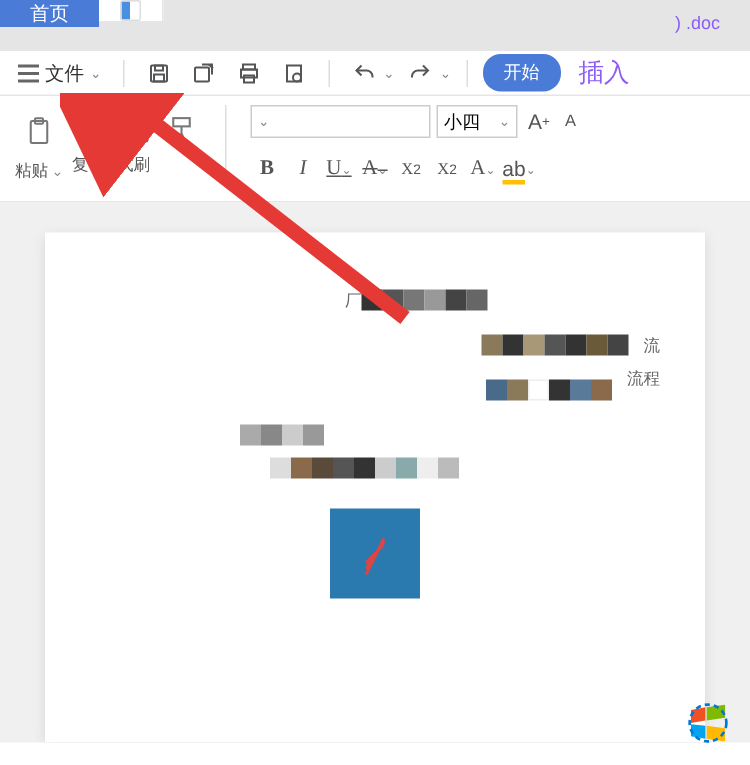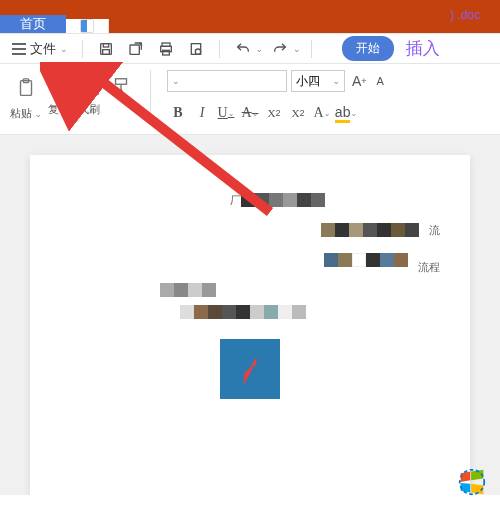--- a/index.html
+++ b/index.html
@@ -1,34 +1,34 @@
 <!DOCTYPE html>
 <html><head>
 <meta charset="utf-8">
 <style>
 *{margin:0;padding:0;box-sizing:border-box;font-family:"Microsoft YaHei",sans-serif}
 body{width:500px;height:510px;background:#fff;overflow:hidden;position:relative}
-.tabs{height:34px;display:flex;align-items:flex-end;background:#c2410c;border-bottom:1px solid #e5e5e5}
+.tabs{height:34px;display:flex;align-items:flex-start;background:#e5e5e5;border-bottom:1px solid #e5e5e5}
 .tab{padding:0 20px;display:flex;align-items:center;gap:6px;font-size:13px;cursor:pointer;position:relative}
 .tab.home{background:#4a7bd6;color:#fff}
 .tab.doc{background:#fff;color:#333;border-right:1px solid #e5e5e5}
 .tab.doc .dot{width:16px;height:16px;border-radius:3px;background:#e94b3c;color:#fff;display:flex;align-items:center;justify-content:center;font-size:10px}
 .tab.blank{background:#fff;border-right:1px solid #e5e5e5;padding:0 14px}
 .blank-flag{width:14px;height:14px;border-radius:2px;background:linear-gradient(to right,#4a90e2 50%,#fff 50%);border:1px solid #ddd}
 .doc-title{position:absolute;right:20px;top:8px;font-size:12px;color:#8b5cf6}
 .menubar{height:30px;display:flex;align-items:center;gap:4px;padding:0 8px;border-bottom:1px solid #e5e5e5;background:#fff}
 .menu-file{display:flex;align-items:center;gap:4px;font-size:13px;color:#333;cursor:pointer;padding:2px 4px}
 .hamburger{width:14px;height:12px;display:flex;flex-direction:column;justify-content:space-between}
 .hamburger span{height:2px;background:#666;display:block}
 .chev{font-size:9px;color:#888}
 .divider{width:1px;height:18px;background:#ddd;margin:0 6px}
 .icon-btn{width:26px;height:24px;display:flex;align-items:center;justify-content:center;cursor:pointer;color:#555}
 .icon-btn svg{width:16px;height:16px}
 .drop{display:flex;align-items:center}
-.pill{background:#4a7bd6;color:#fff;padding:4px 14px;border-radius:12px;font-size:12px;cursor:pointer;margin-left:20px}
+.pill{background:#4a7bd6;color:#fff;padding:4px 14px;border-radius:12px;font-size:12px;cursor:pointer;margin-left:0}
 .menu-item{font-size:17px;color:#8b5cf6;padding:0 8px;cursor:pointer}
 .toolbar{display:flex;padding:6px 8px 10px;gap:10px;border-bottom:1px solid #e5e5e5;background:#fff}
 .group{display:flex;flex-direction:column;gap:4px}
 .group-row{display:flex;gap:4px;align-items:center}
 .big-btn{width:36px;height:36px;display:flex;align-items:center;justify-content:center;border:1px solid transparent}
 .big-btn svg{width:22px;height:22px}
 .label-sm{font-size:11px;color:#555;text-align:center;width:100%}
 .split{display:flex;align-items:flex-end;flex-direction:column}
 .font-box{display:flex;gap:4px}
 .font-sel{border:1px solid #ccc;height:22px;font-size:12px;padding:0 4px;display:flex;align-items:center;justify-content:space-between;background:#fff;cursor:pointer}
@@ -218,21 +218,21 @@
           <span style="background:#8a7a5a"></span>
           <span style="background:#333"></span>
           <span style="background:#a89878"></span>
           <span style="background:#555"></span>
           <span style="background:#333"></span>
           <span style="background:#6a5a3a"></span>
           <span style="background:#444"></span>
         </div>
       <span class="txt-sm">流</span>
     </div>
-    <div style="display:flex;align-items:flex-end;justify-content:flex-end">
+    <div style="display:flex;align-items:flex-start;justify-content:flex-end">
       <div class="mosaic">
           <span style="background:#4a6a8a"></span>
           <span style="background:#8a7a5a"></span>
           <span style="background:#fff;border:1px solid #eee"></span>
           <span style="background:#333"></span>
           <span style="background:#5a7a9a"></span>
           <span style="background:#8a6a4a"></span>
         </div>
       <span class="txt-sm">流程</span>
     </div>

